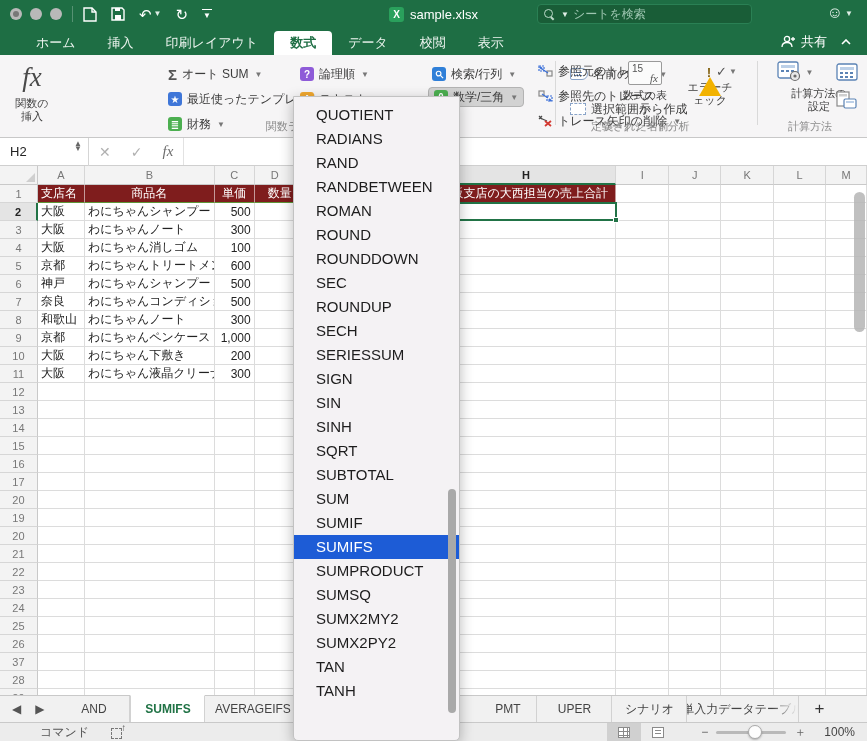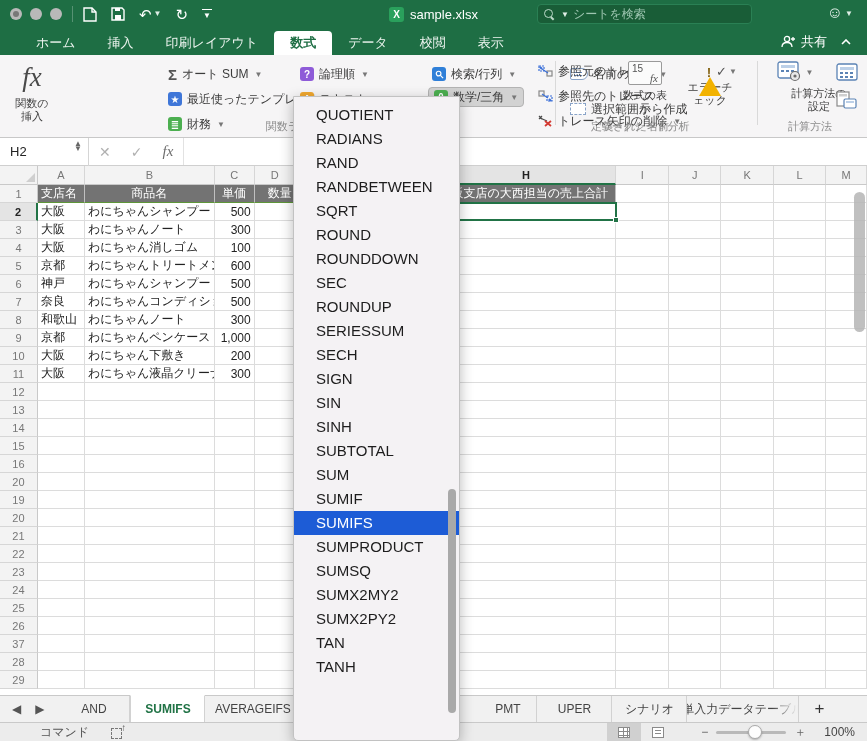--- a/index.html
+++ b/index.html
@@ -102,21 +102,21 @@
     display:flex; align-items:center; justify-content:center; font-size:11px; color:#777; }
   .colh.sel { background:#e4e4e4; color:#222; font-weight:bold; border-bottom:2px solid #217346; }
   .grow { display:flex; height:18px; }
   .rowh { width:38px; border-right:1px solid #c9c9c9; border-bottom:1px solid #d6d6d6;
     background:#f3f3f3; display:flex; align-items:center; justify-content:center;
     font-size:11px; color:#777; }
   .rowh.sel { background:#e4e4e4; color:#222; font-weight:bold; border-right:2px solid #217346; }
   .cell { border-right:1px solid #dcdcdc; border-bottom:1px solid #dcdcdc; font-size:12px;
     color:#222; display:flex; align-items:center; padding:0 3px; white-space:nowrap;
     overflow:hidden; }
-  .cell.green { background:#737373; color:#fff; border-right:1px solid rgba(255,255,255,.55);
+  .cell.green { background:#7f1d1d; color:#fff; border-right:1px solid rgba(255,255,255,.55);
     border-bottom:1px solid #5e9639;text-align:center; }
   .cell.num { justify-content:flex-end; }
   .cell.ctr { justify-content:center; }
   #sel-box { position:absolute; border:2px solid #217346; pointer-events:auto; }
   #sel-box .handle { position:absolute; right:-4px; bottom:-4px; width:6px; height:6px;
     background:#217346; border:1px solid #fff; }
   #vscroll { position:absolute; right:2px; top:26px; width:11px; height:140px;
     background:#b5b5b5; border-radius:6px; opacity:.85; }
 
   
@@ -682,20 +682,36 @@
           <div class="cell" style="width: 47px;"></div>
           <div class="cell" style="width: 47px;"></div>
           <div class="cell" style="width: 180px;"></div>
           <div class="cell" style="width: 53px;"></div>
           <div class="cell" style="width: 52px;"></div>
           <div class="cell" style="width: 53px;"></div>
           <div class="cell" style="width: 52px;"></div>
           <div class="cell" style="width: 41px;"></div>
         </div>
         <div class="grow">
+          <div class="rowh">17</div>
+          <div class="cell" style="width: 47px;"></div>
+          <div class="cell" style="width: 130px;"></div>
+          <div class="cell" style="width: 40px;"></div>
+          <div class="cell" style="width: 41px;"></div>
+          <div class="cell" style="width: 47px;"></div>
+          <div class="cell" style="width: 47px;"></div>
+          <div class="cell" style="width: 47px;"></div>
+          <div class="cell" style="width: 180px;"></div>
+          <div class="cell" style="width: 53px;"></div>
+          <div class="cell" style="width: 52px;"></div>
+          <div class="cell" style="width: 53px;"></div>
+          <div class="cell" style="width: 52px;"></div>
+          <div class="cell" style="width: 41px;"></div>
+        </div>
+        <div class="grow">
           <div class="rowh">20</div>
           <div class="cell" style="width: 47px;"></div>
           <div class="cell" style="width: 130px;"></div>
           <div class="cell" style="width: 40px;"></div>
           <div class="cell" style="width: 41px;"></div>
           <div class="cell" style="width: 47px;"></div>
           <div class="cell" style="width: 47px;"></div>
           <div class="cell" style="width: 47px;"></div>
           <div class="cell" style="width: 180px;"></div>
           <div class="cell" style="width: 53px;"></div>
@@ -925,30 +941,31 @@
       <span id="zoom-pct">100%</span>
     </div>
   </div>
 
   <div id="fn-menu">
     <div id="fn-menu-list">
         <div class="fn-item">QUOTIENT</div>
         <div class="fn-item">RADIANS</div>
         <div class="fn-item">RAND</div>
         <div class="fn-item">RANDBETWEEN</div>
-        <div class="fn-item">SQRT</div>
+        <div class="fn-item">ROMAN</div>
         <div class="fn-item">ROUND</div>
         <div class="fn-item">ROUNDDOWN</div>
         <div class="fn-item">SEC</div>
         <div class="fn-item">ROUNDUP</div>
+        <div class="fn-item">SECH</div>
         <div class="fn-item">SERIESSUM</div>
-        <div class="fn-item">SECH</div>
         <div class="fn-item">SIGN</div>
         <div class="fn-item">SIN</div>
         <div class="fn-item">SINH</div>
+        <div class="fn-item">SQRT</div>
         <div class="fn-item">SUBTOTAL</div>
         <div class="fn-item">SUM</div>
         <div class="fn-item">SUMIF</div>
         <div class="fn-item selected">SUMIFS</div>
         <div class="fn-item">SUMPRODUCT</div>
         <div class="fn-item">SUMSQ</div>
         <div class="fn-item">SUMX2MY2</div>
         <div class="fn-item">SUMX2PY2</div>
         <div class="fn-item">TAN</div>
         <div class="fn-item">TANH</div>

